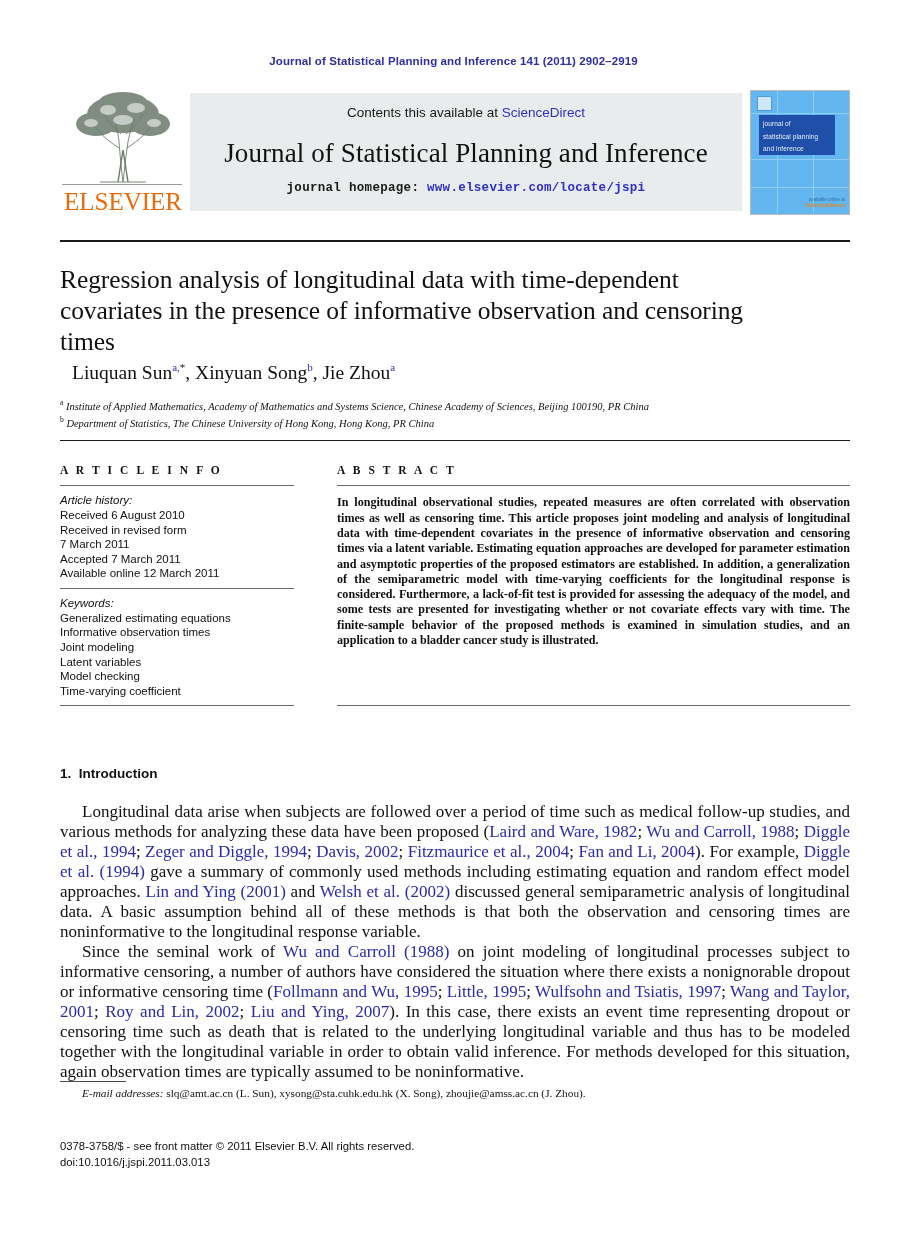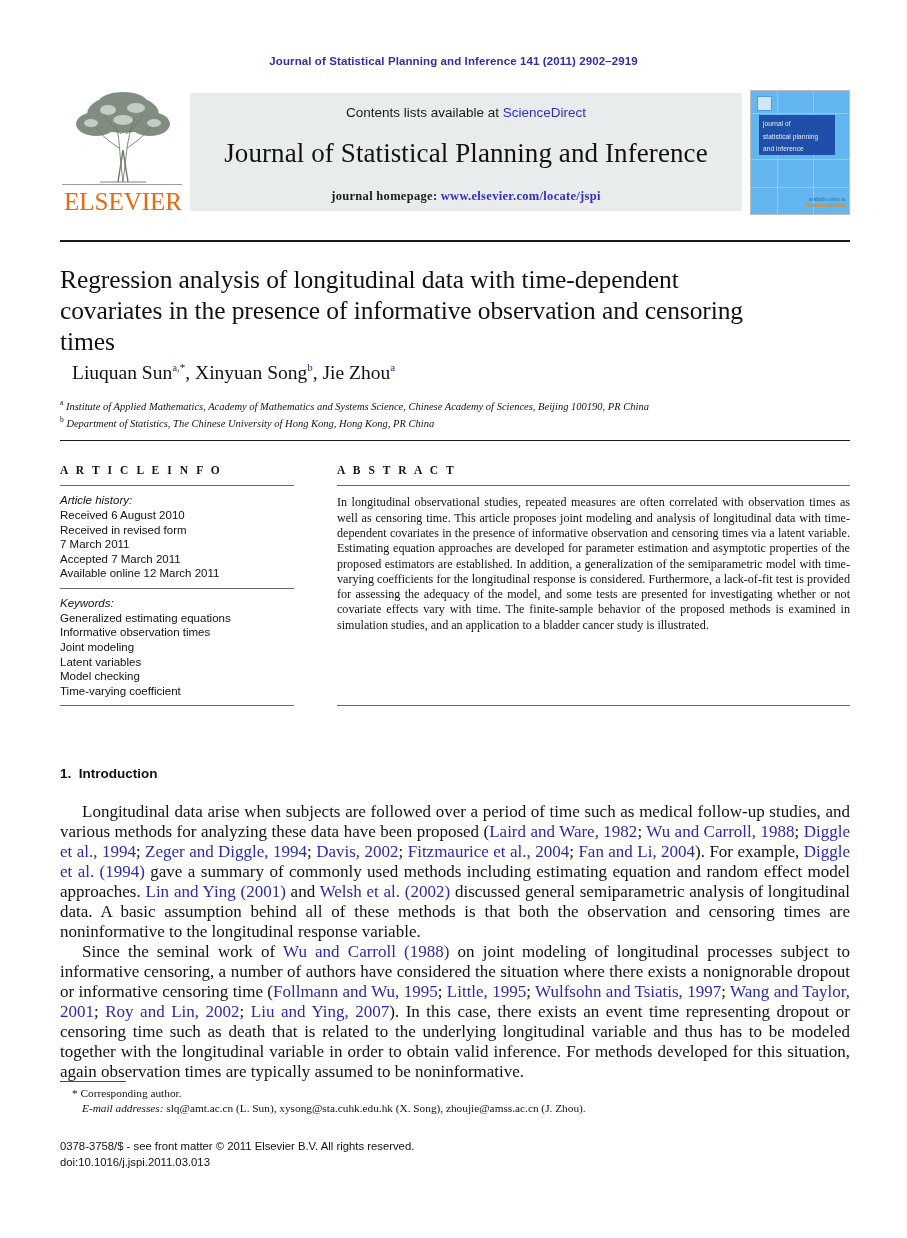--- a/index.html
+++ b/index.html
@@ -88,22 +88,22 @@
     color: #2f2fc8;
   }
   .journal-title {
     margin-top: 18px;
     font-family: "Liberation Serif", serif;
     font-size: 27px;
     color: #111;
     letter-spacing: .1px;
   }
   .homepage-line {
-    margin-top: 20px;
-    font-family: Liberation Serif, serif;
+    margin-top: 12px;
+    font-family: Liberation Mono, monospace;
     font-size: 12.5px;
     font-weight: bold;
     letter-spacing: .3px;
     color: #1a1a1a;
   }
   .homepage-line .url { color: #2f2fc8; }
 
   
   .cover {
     position: absolute;
@@ -259,20 +259,21 @@
     color: #111;
   }
   .info-label { font-style: italic; }
   .abstract-text {
     margin-top: 9px;
     font-family: "Liberation Serif", serif;
     font-size: 12.1px;
     line-height: 15.3px;
     text-align: justify;
     color: #111;
+    font-weight: bold;
   }
   .copyright-line {
     margin-top: 4px;
     text-align: right;
     font-family: "Liberation Serif", serif;
     font-size: 12.1px;
     color: #111;
   }
 
   
@@ -361,21 +362,21 @@
         <g stroke="#6b7a6b" stroke-width="1.4" fill="none">
           <path d="M52 92 L57 60 L62 92"></path>
         </g>
         <path d="M34 92 h46" stroke="#7b8a7b" stroke-width="1.2"></path>
       </svg>
       <div class="elsevier-rule"></div>
       <div class="elsevier-word">ELSEVIER</div>
     </div>
 
     <div class="journal-box">
-      <div class="contents-line"><span>Contents lists available at </span><span class="sd">ScienceDirect</span></div>
+      <div class="contents-line"><span>Contents this available at </span><span class="sd">ScienceDirect</span></div>
       <div class="journal-title">Journal of Statistical Planning and Inference</div>
       <div class="homepage-line"><span>journal homepage: </span><span class="url">www.elsevier.com/locate/jspi</span></div>
     </div>
 
     <div class="cover">
       <div class="grid-v" style="left:26px;top:0;width:1px;height:125px;"></div>
       <div class="grid-v" style="left:62px;top:0;width:1px;height:125px;"></div>
       <div class="grid-h" style="left:0;top:22px;width:100px;height:1px;"></div>
       <div class="grid-h" style="left:0;top:68px;width:100px;height:1px;"></div>
       <div class="grid-h" style="left:0;top:96px;width:100px;height:1px;"></div>
@@ -442,21 +443,20 @@
     <span>1.</span>&nbsp;&nbsp;<span>Introduction</span>
   </div>
 
   <div class="body-text">
     <p id="para1"><span>Longitudinal data arise when subjects are followed over a period of time such as medical follow-up studies, and various methods for analyzing these data have been proposed (</span><span class="ref">Laird and Ware, 1982</span><span>; </span><span class="ref">Wu and Carroll, 1988</span><span>; </span><span class="ref">Diggle et al., 1994</span><span>; </span><span class="ref">Zeger and Diggle, 1994</span><span>; </span><span class="ref">Davis, 2002</span><span>; </span><span class="ref">Fitzmaurice et al., 2004</span><span>; </span><span class="ref">Fan and Li, 2004</span><span>). For example, </span><span class="ref">Diggle et al. (1994)</span><span> gave a summary of commonly used methods including estimating equation and random effect model approaches. </span><span class="ref">Lin and Ying (2001)</span><span> and </span><span class="ref">Welsh et al. (2002)</span><span> discussed general semiparametric analysis of longitudinal data. A basic assumption behind all of these methods is that both the observation and censoring times are noninformative to the longitudinal response variable.</span></p>
     <p id="para2"><span>Since the seminal work of </span><span class="ref">Wu and Carroll (1988)</span><span> on joint modeling of longitudinal processes subject to informative censoring, a number of authors have considered the situation where there exists a nonignorable dropout or informative censoring time (</span><span class="ref">Follmann and Wu, 1995</span><span>; </span><span class="ref">Little, 1995</span><span>; </span><span class="ref">Wulfsohn and Tsiatis, 1997</span><span>; </span><span class="ref">Wang and Taylor, 2001</span><span>; </span><span class="ref">Roy and Lin, 2002</span><span>; </span><span class="ref">Liu and Ying, 2007</span><span>). In this case, there exists an event time representing dropout or censoring time such as death that is related to the underlying longitudinal variable and thus has to be modeled together with the longitudinal variable in order to obtain valid inference. For methods developed for this situation, again observation times are typically assumed to be noninformative.</span></p>
   </div>
 
   <div class="foot-rule"></div>
   <div class="footnotes">
-    <div class="fn1">* Corresponding author.</div>
     <div class="fn2"><i>E-mail addresses:</i><span> slq@amt.ac.cn (L. Sun), xysong@sta.cuhk.edu.hk (X. Song), zhoujie@amss.ac.cn (J. Zhou).</span></div>
   </div>
   <div class="imprint">
     <div>0378-3758/$ - see front matter © 2011 Elsevier B.V. All rights reserved.</div>
     <div>doi:10.1016/j.jspi.2011.03.013</div>
   </div>
 
 </div>
 
 </body></html>

